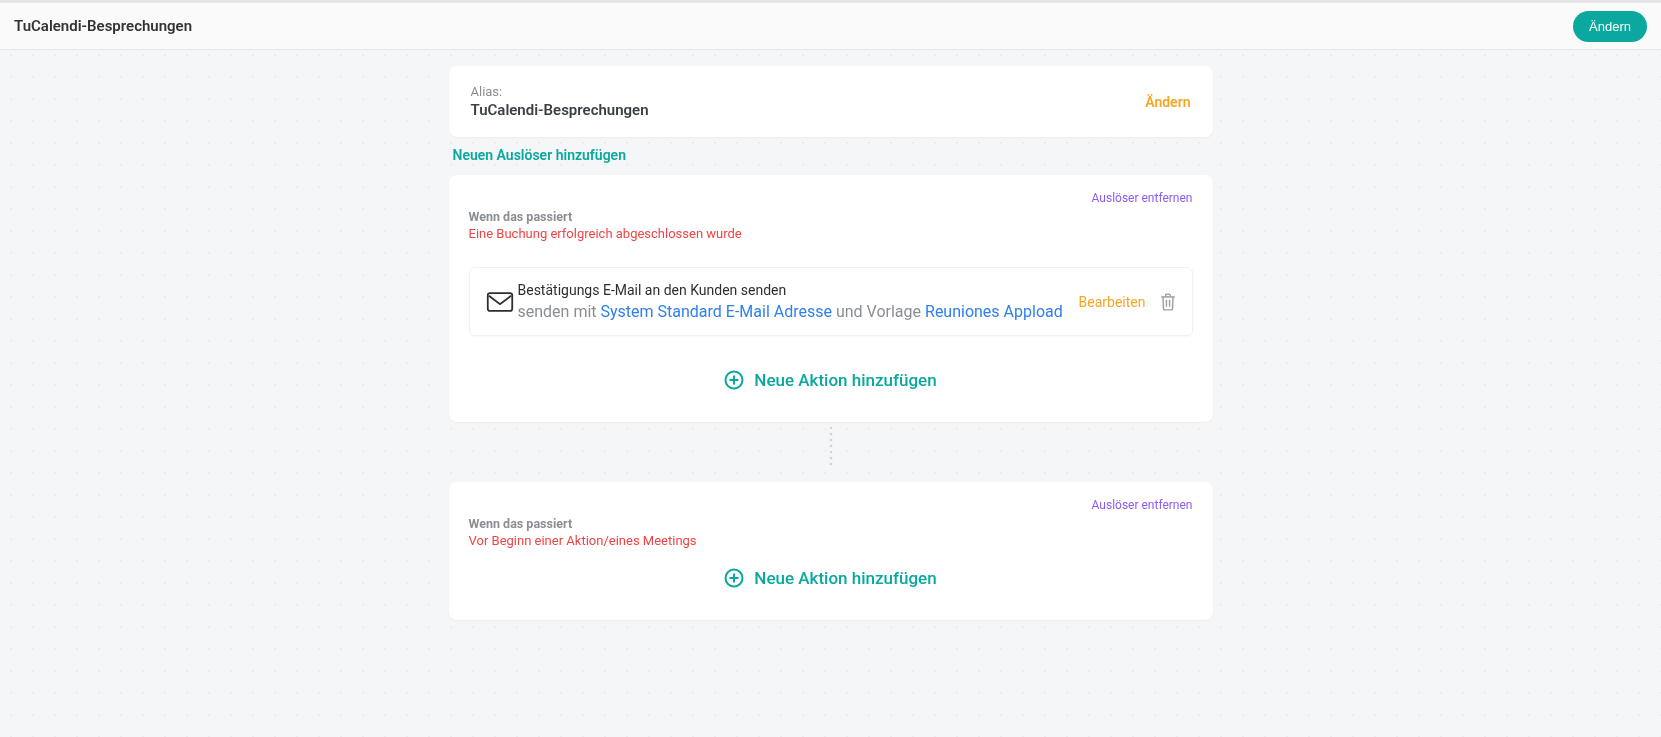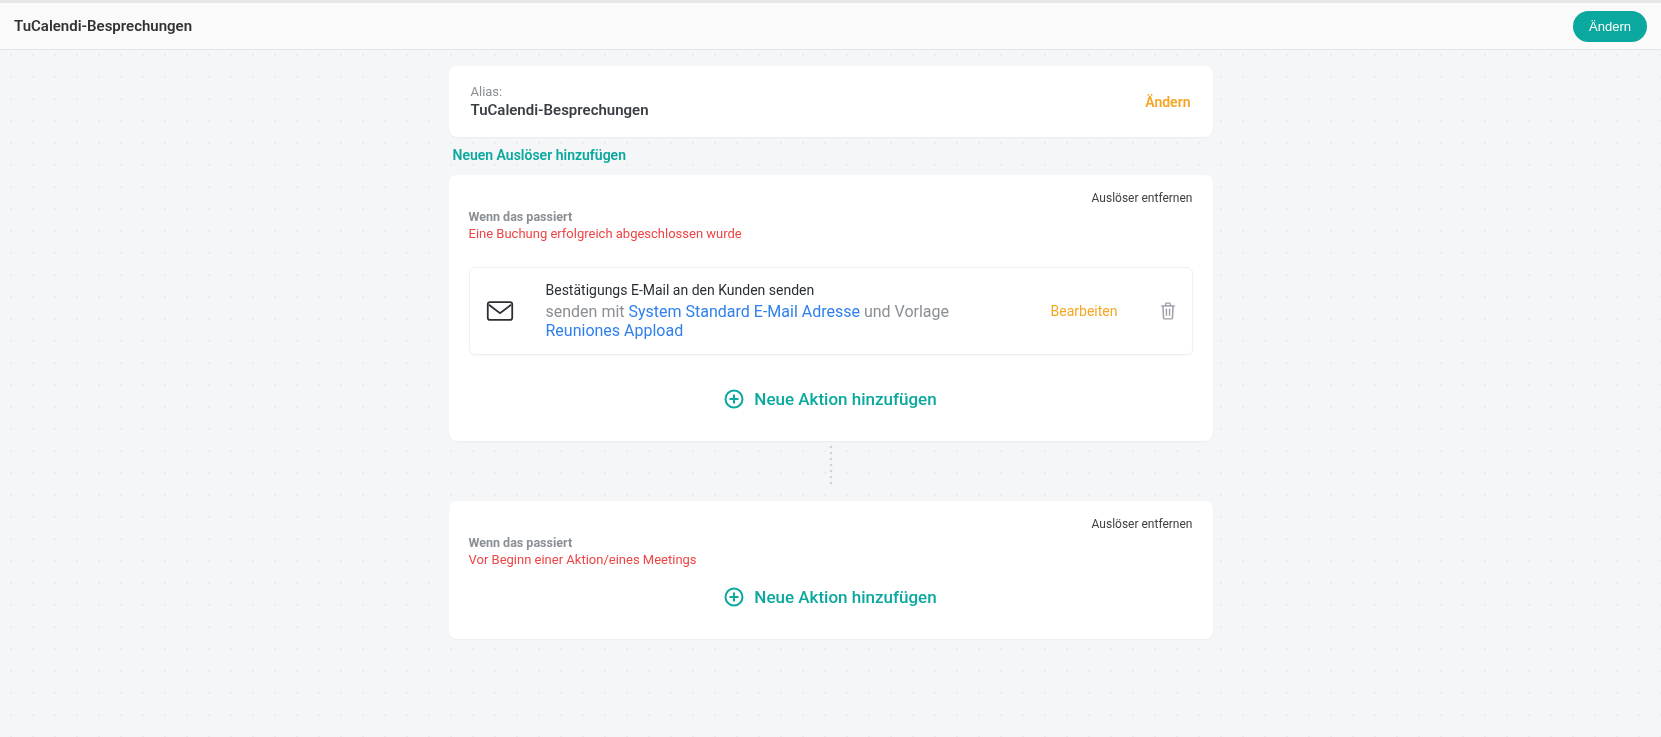--- a/index.html
+++ b/index.html
@@ -82,21 +82,21 @@
     cursor: pointer;
   }
 
   .link-teal {
     color: #0aa89e;
     font-weight: 600;
     font-size: 14px;
     cursor: pointer;
   }
   .link-red {
-    color: #404040;
+    color: #8b5cf6;
     font-size: 12px;
     cursor: pointer;
     text-align: right;
   }
   .link-blue {
     color: #2f80ed;
     cursor: pointer;
   }
 
   .row-right {
@@ -122,21 +122,21 @@
     font-size: 13px;
   }
 
   .action-box {
     margin-top: 26px;
     border: 1px solid #eef0f2;
     border-radius: 6px;
     padding: 14px 16px;
     display: flex;
     align-items: center;
-    gap: 32px;
+    gap: 4px;
     box-shadow: 0 1px 2px rgba(0,0,0,0.03);
   }
   .action-icon {
     width: 28px;
     height: 20px;
     color: #2b2f33;
     flex: 0 0 auto;
   }
   .action-text { flex: 1 1 auto; }
   .action-text .title {

